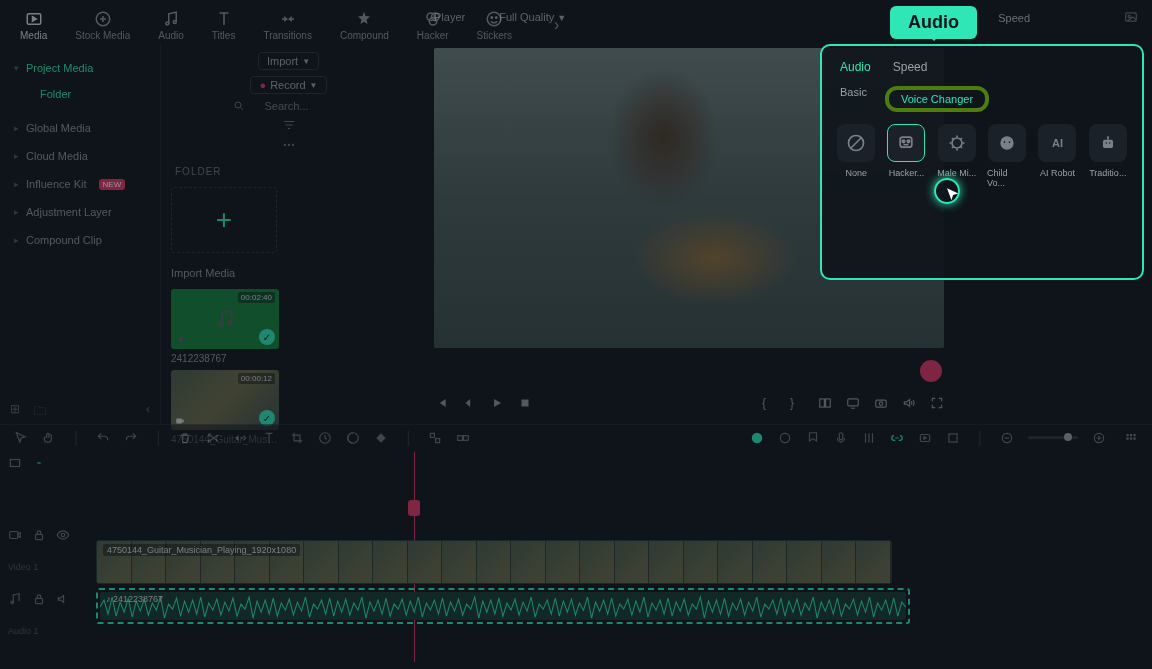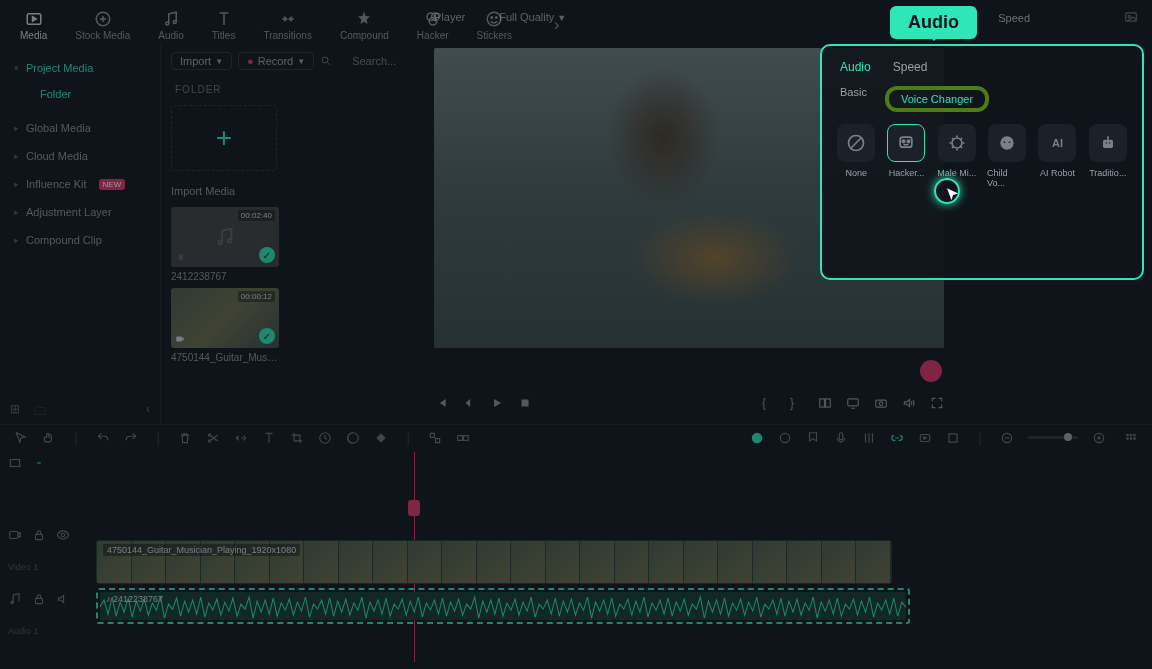--- a/index.html
+++ b/index.html
@@ -9,30 +9,30 @@
   .top-tab.active { color:#cfd6da; }
   .top-tab .ic { width:18px; height:18px; }
   .chev { color:#8a9196; font-size:16px; margin-left:4px; padding:4px 10px; border-radius:4px;}
   .left-col { position:absolute; left:0; top:44px; width:160px; padding:10px 0;}
   .sidebar-item { display:flex; align-items:center; padding:8px 14px; font-size:11px; color:#8a9196; cursor:pointer; gap:6px;}
   .sidebar-item .caret { width:6px; font-size:9px; color:#555;}
   .sidebar-item.active { color:#2ee6b6;}
   .sidebar-sub { padding-left:40px; font-size:11px; color:#2ee6b6; margin:6px 0 14px;}
   .badge { background:#d36; color:#fff; font-size:8px; padding:1px 4px; border-radius:3px; margin-left:6px;}
   .mid-col { position:absolute; left:160px; top:44px; width:256px; height:380px; border-left:1px solid #1c232a; padding:0 10px;}
-  .mid-tools { display:flex; align-items:center; gap:6px; padding:8px 0;}
+  .mid-tools { display:flex; align-items:center; gap:6px; padding:8px 0;flex-direction:column;}
   .mid-btn { display:flex; align-items:center; gap:4px; font-size:11px; color:#9aa1a6; padding:2px 8px; border:1px solid #2a333a; border-radius:4px; cursor:pointer;}
   .mid-search { flex:1; display:flex; align-items:center; gap:20px; font-size:11px; color:#6a7176;}
   .mid-search input { background:transparent; border:none; color:#9aa1a6; font-size:11px; width:80px; outline:none;}
   .folder-lbl { font-size:10px; letter-spacing:1px; color:#6a7176; padding:6px 4px 10px;}
   .add-box { width:106px; height:66px; border:1px dashed #2a333a; display:flex; align-items:center; justify-content:center; margin-bottom:14px; border-radius:3px; cursor:pointer;}
   .add-box span { color:#2ee6b6; font-size:28px; font-weight:300;}
   .import-lbl { font-size:11px; color:#8a9196; margin-bottom:10px;}
   .clip { width:108px; position:relative; margin-bottom:6px;}
-  .thumb { width:108px; height:60px; background:#404040; border-radius:3px; display:flex; align-items:center; justify-content:center; color:#5a6166; position:relative;}
+  .thumb { width:108px; height:60px; background:#15803d; border-radius:3px; display:flex; align-items:center; justify-content:center; color:#5a6166; position:relative;}
   .thumb .dur { position:absolute; top:3px; right:4px; font-size:8px; color:#cfd6da; background:rgba(0,0,0,.4); padding:1px 3px; border-radius:2px;}
   .check { position:absolute; bottom:4px; right:4px; width:16px; height:16px; background:#2ee6b6; border-radius:50%; display:flex; align-items:center; justify-content:center; color:#0e1419; font-size:10px;}
   .clip-name { font-size:10px; color:#8a9196; margin-top:4px; white-space:nowrap; overflow:hidden; text-overflow:ellipsis;}
   
   .player { position:absolute; left:420px; top:0; width:732px; height:420px;}
   .player-head { display:flex; align-items:center; gap:12px; padding:10px 14px; font-size:11px; color:#9aa1a6;}
   .preview { position:absolute; left:14px; top:48px; width:510px; height:300px; background:linear-gradient(135deg,#2a3a3a,#3a4a48 40%,#5a5a48 60%,#3a3a3a); border-radius:2px; overflow:hidden;}
   .guitar-figure { position:absolute; inset:0; background:
     radial-gradient(ellipse 80px 100px at 45% 30%, #4a3a2a 0%, transparent 70%),
     radial-gradient(ellipse 140px 80px at 55% 70%, #8a6a3a 0%, transparent 60%),

